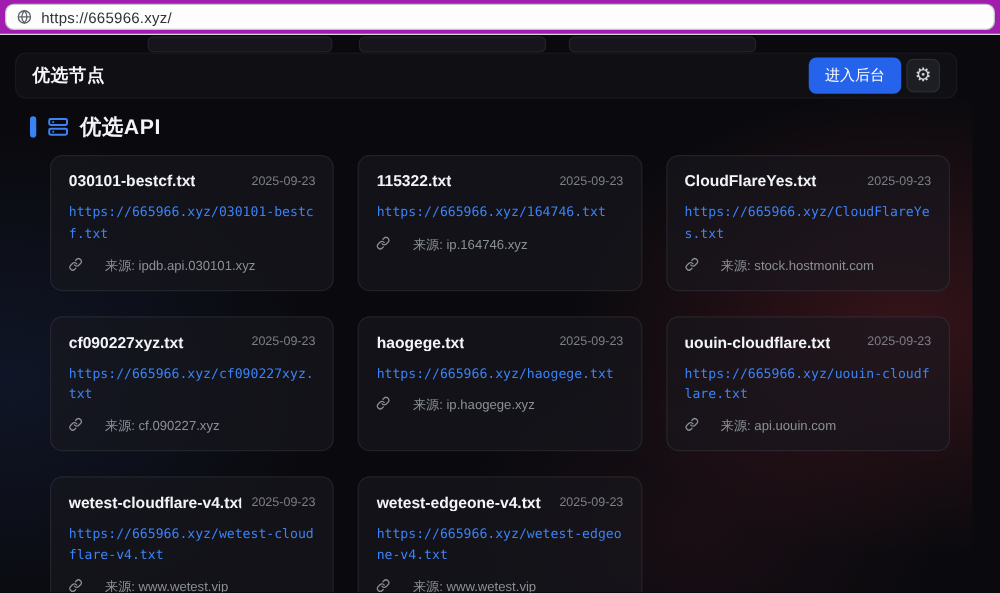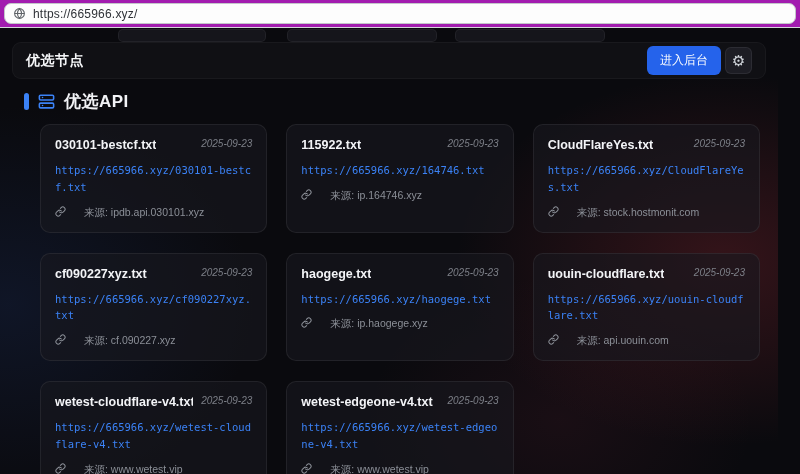--- a/index.html
+++ b/index.html
@@ -77,23 +77,23 @@
     position:absolute; left:40px; top:96px; width:720px;
     display:grid; grid-template-columns:repeat(3, 1fr);
     column-gap:19px; row-gap:20px; z-index:2;
   }
   .card {
     background:rgba(24,24,31,0.62);
     border:1px solid rgba(255,255,255,0.07);
     border-radius:10px;
     padding:13px 14px 12px;
   }
-  .card-top { display:flex; align-items:flex-start; justify-content:space-between; gap:8px; }
+  .card-top { display:flex; align-items:center; justify-content:space-between; gap:8px; }
   .card-title { color:#f3f4f7; font-size:12.5px; font-weight:bold; white-space:nowrap; overflow:hidden; }
-  .card-date { color:#7c7f87; font-size:10px; flex:none;font-style:italic; }
+  .card-date { color:#7c7f87; font-size:10px; flex:none; }
   .card-link {
     display:block; margin-top:10px;
     font-family:"DejaVu Sans Mono", monospace;
     font-size:10.5px; line-height:1.6; color:#3b82f6;
     text-decoration:none; word-break:break-all;
   }
   .card-src {
     margin-top:10px; display:flex; gap:18px;
     color:#8b8f97; font-size:10.5px;
   }
@@ -156,21 +156,21 @@
               <path d="M10 13a5 5 0 0 0 7.54.54l3-3a5 5 0 0 0-7.07-7.07l-1.72 1.71"></path>
               <path d="M14 11a5 5 0 0 0-7.54-.54l-3 3a5 5 0 0 0 7.07 7.07l1.71-1.71"></path>
             </svg>
           </span>
         <span>来源: ipdb.api.030101.xyz</span>
       </div>
     </div>
 
     <div class="card">
       <div class="card-top">
-        <span class="card-title">115922.txt</span>
+        <span class="card-title">115322.txt</span>
         <span class="card-date">2025-09-23</span>
       </div>
       <a class="card-link" href="#">https://665966.xyz/164746.txt</a>
       <div class="card-src">
         <span class="link-icon">
             <svg viewBox="0 0 24 24" fill="none" stroke="currentColor" stroke-width="2.2" stroke-linecap="round">
               <path d="M10 13a5 5 0 0 0 7.54.54l3-3a5 5 0 0 0-7.07-7.07l-1.72 1.71"></path>
               <path d="M14 11a5 5 0 0 0-7.54-.54l-3 3a5 5 0 0 0 7.07 7.07l1.71-1.71"></path>
             </svg>
           </span>

